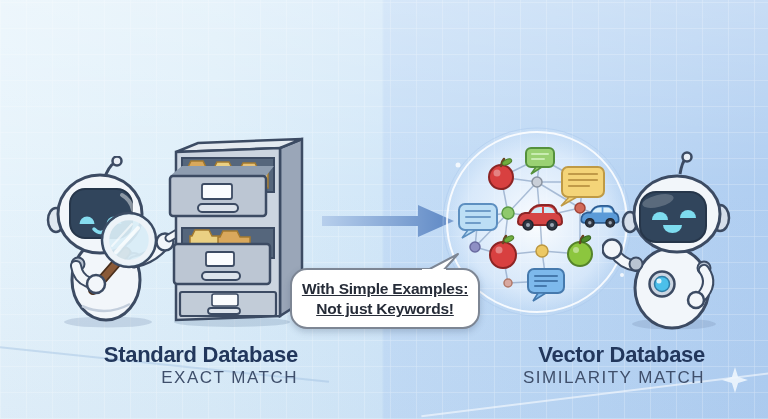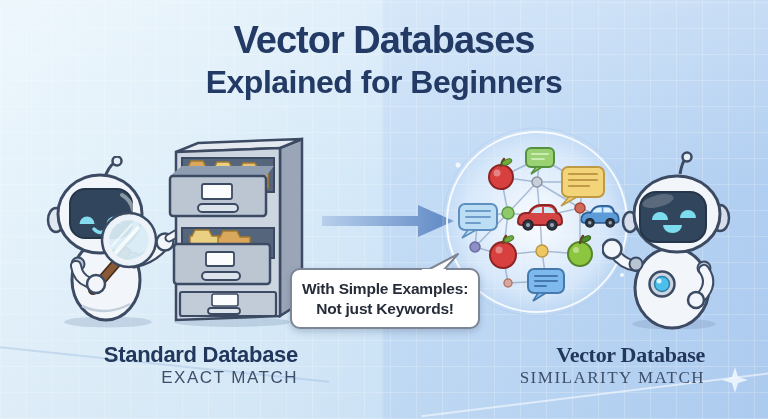--- a/index.html
+++ b/index.html
@@ -14,45 +14,41 @@
     repeating-linear-gradient(0deg,rgba(255,255,255,.5) 0 1px,transparent 1px 26px);}
   .diag{position:absolute;height:2px;background:rgba(150,185,220,.38);}
   .diag.d1{left:-30px;top:362px;width:360px;transform:rotate(6deg);}
   .diag.d2{left:420px;top:392px;width:380px;transform:rotate(-7deg);background:rgba(255,255,255,.55);}
   .title-block{position:absolute;left:0;top:20px;width:100%;text-align:center;color:#223a64;}
   .title-line1{font-size:38px;font-weight:800;letter-spacing:-1px;line-height:1.1;}
   .title-line2{font-size:32px;font-weight:800;letter-spacing:-0.5px;line-height:1.1;margin-top:3px;}
   .ill{position:absolute;}
   .speech-bubble{
     position:absolute;left:290px;top:268px;width:190px;box-sizing:border-box;
-    background:#fff;border:2px solid #7d8694;border-radius:10px;
+    background:#fff;border:2px solid #7d8694;border-radius:17px;
     box-shadow:0 3px 6px rgba(60,80,110,.25);
     padding:9px 4px 8px 4px;text-align:center;color:#262c38;
-    font-size:15.5px;font-weight:bold;line-height:1.3;letter-spacing:-0.2px;z-index:9;}
+    font-size:15.5px;font-weight:bold;line-height:1.3;letter-spacing:-0.2px;z-index:9;text-decoration:underline;}
   .bubble-tail{position:absolute;top:-18px;right:16px;width:42px;height:20px;}
   .label-block{position:absolute;width:240px;text-align:right;top:342px;}
   .label-title{font-size:22px;font-weight:800;color:#22375c;letter-spacing:-0.3px;}
   .label-sub{font-size:17px;color:#3f4f6b;letter-spacing:1.5px;}
-  .label-left{left:58px;} .label-right{left:465px;font-family:Liberation Serif, serif;}
+  .label-left{left:58px;} .label-right{left:465px;}
   .sparkle{position:absolute;left:722px;top:367px;width:26px;height:26px;background:#eef6fd;opacity:.9;
     clip-path:polygon(50% 0,62% 38%,100% 50%,62% 62%,50% 100%,38% 62%,0 50%,38% 38%);}
 </style>
 </head>
 <body>
 
 <div class="stage">
   <div class="bg-soft"></div>
   <div class="grid"></div>
   <div class="diag d1"></div>
   <div class="diag d2"></div>
 
-  <div class="title-block">
-    <div class="title-line1">Vector Databases</div>
-    <div class="title-line2">Explained for Beginners</div>
-  </div>
 
   <svg class="ill" style="left:30px;top:156px" width="160" height="172" viewBox="0 0 160 172">
     <ellipse cx="78" cy="166" rx="44" ry="5.5" fill="rgba(110,135,170,.25)"></ellipse>
     <g>
       <path d="M74 24 Q78 10 86 6" fill="none" stroke="#3c4b63" stroke-width="3"></path>
       <circle cx="87" cy="5" r="4.5" fill="#e8eef5" stroke="#3c4b63" stroke-width="2.5"></circle>
     </g>
     <g>
       <ellipse cx="76" cy="124" rx="34" ry="40" fill="#f2f6fa" stroke="#3c4b63" stroke-width="3"></ellipse>
       <path d="M52 150 Q76 161 100 148" fill="none" stroke="#c3cedc" stroke-width="2.5"></path>

